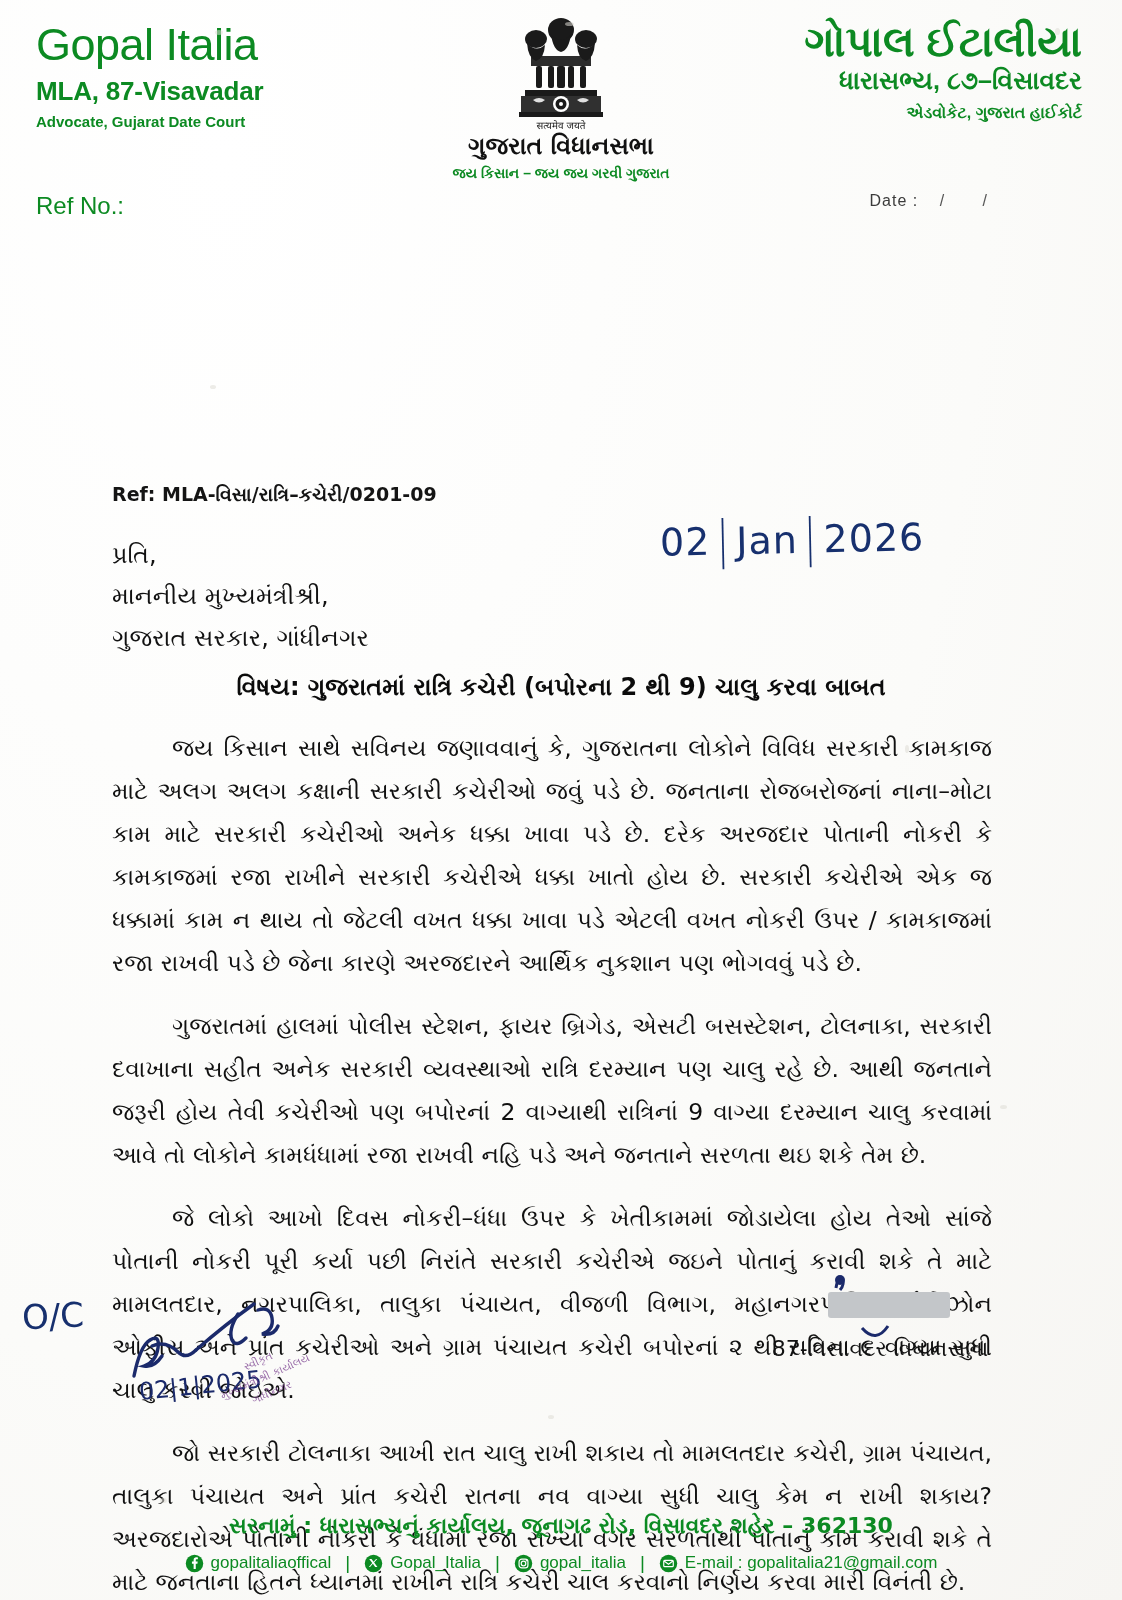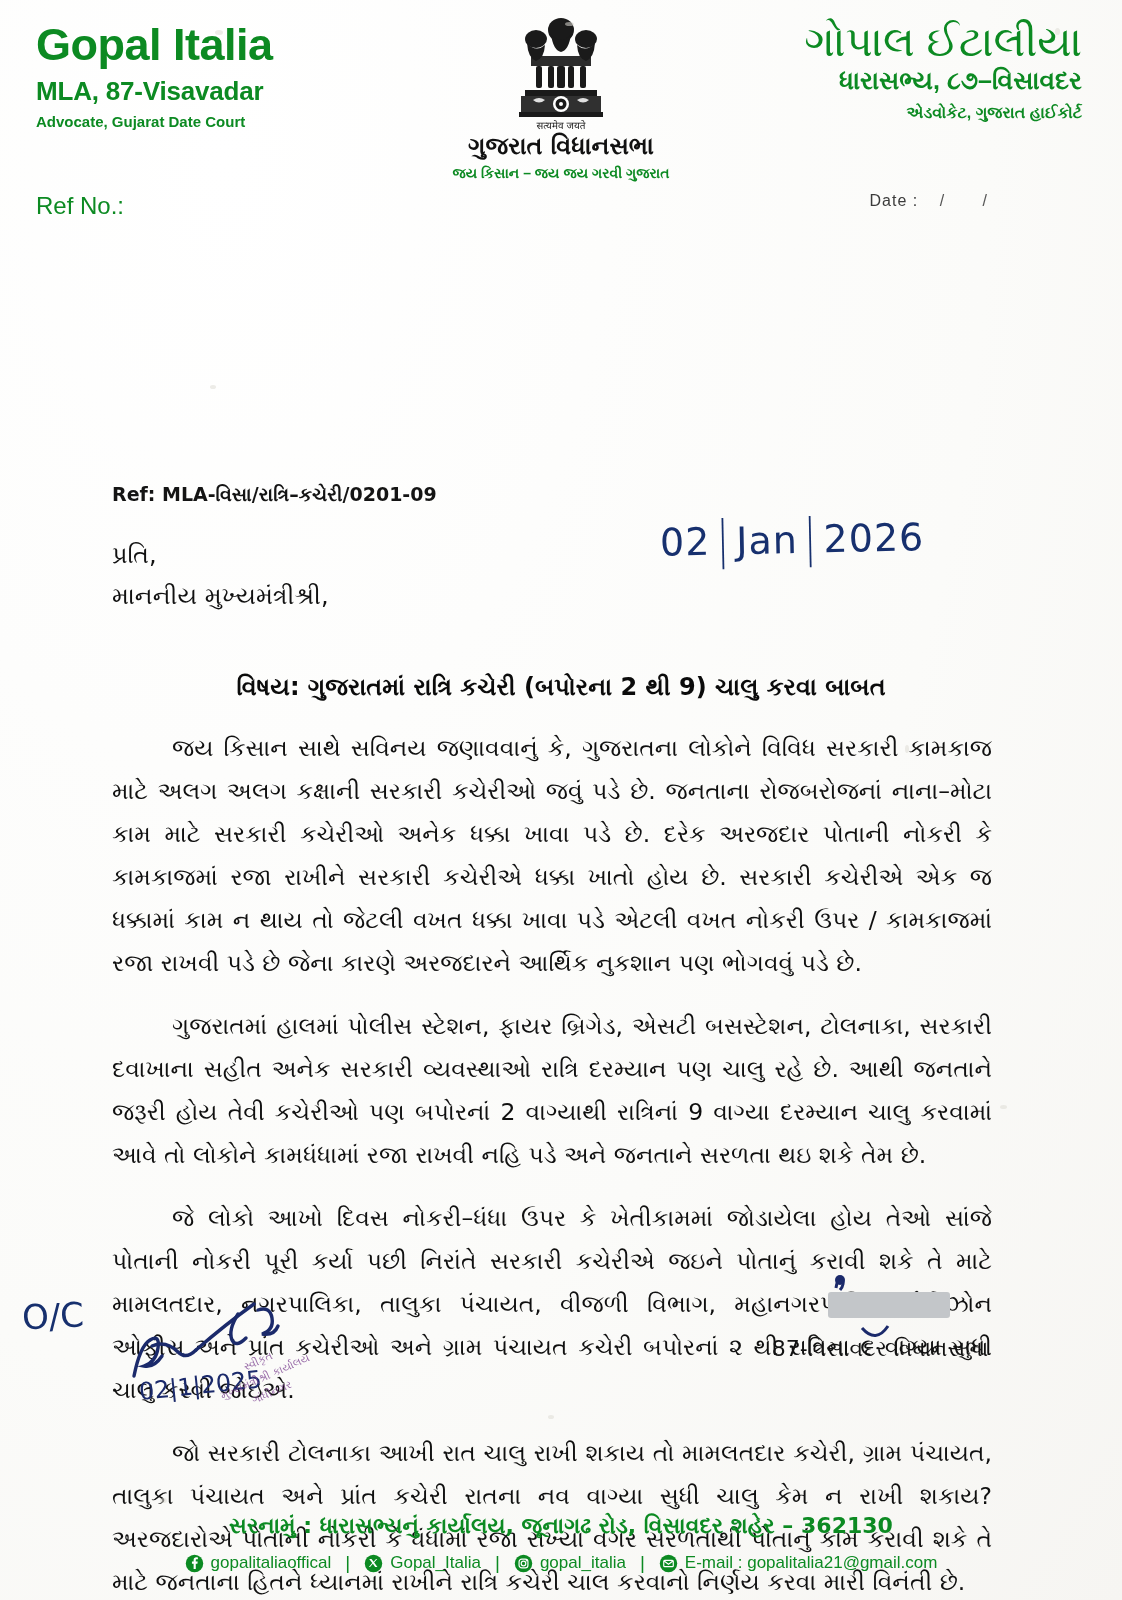--- a/index.html
+++ b/index.html
@@ -16,35 +16,35 @@
     width:1122px; height:1600px;
     background:
       radial-gradient(ellipse at 20% 10%, #ffffff 0%, #fbfbf9 60%, #f6f5f2 100%);
   }
 
   
   .header { position:relative; height:235px; }
 
   .hdr-left { position:absolute; left:36px; top:22px; }
   .hdr-left .name {
-    font-size:45px; font-weight:bold; color:#0c8a22;
+    font-size:45px; font-weight:normal; color:#0c8a22;
     letter-spacing:-0.5px; line-height:1.02;
   }
   .hdr-left .role {
     font-size:26px; font-weight:bold; color:#0c8a22;
     margin-top:8px; letter-spacing:-0.2px;
   }
   .hdr-left .sub {
     font-size:15px; font-weight:bold; color:#0c8a22;
     margin-top:6px;
   }
 
   .hdr-right { position:absolute; right:40px; top:20px; text-align:right; }
   .hdr-right .name-g {
-    font-size:42px; font-weight:normal; color:#0c8a22; line-height:1.05;
+    font-size:42px; font-weight:bold; color:#0c8a22; line-height:1.05;
   }
   .hdr-right .role-g {
     font-size:25px; font-weight:bold; color:#0c8a22; margin-top:2px;
   }
   .hdr-right .sub-g {
     font-size:16px; font-weight:bold; color:#0c8a22; margin-top:8px;
   }
 
   .hdr-center {
     position:absolute; left:50%; transform:translateX(-50%);
@@ -252,20 +252,21 @@
 
     <div class="refcode">Ref: MLA-વિસા/રાત્રિ–કચેરી/0201-09</div>
 
     <div class="handdate">
       <span>02</span><span class="bar">|</span><span>Jan</span><span class="bar">|</span><span>2026</span>
     </div>
 
     <div class="to-block">
       <div>પ્રતિ,</div>
       <div>માનનીય મુખ્યમંત્રીશ્રી,</div>
+      <div>ગુજરાત સરકાર, ગાંધીનગર</div>
     </div>
 
     <div class="subject">વિષય: ગુજરાતમાં રાત્રિ કચેરી (બપોરના 2 થી 9) ચાલુ કરવા બાબત</div>
 
     <div class="paras">
       <p class="para">જય કિસાન સાથે સવિનય જણાવવાનું કે, ગુજરાતના લોકોને વિવિધ સરકારી કામકાજ માટે અલગ અલગ કક્ષાની સરકારી કચેરીઓ જવું પડે છે. જનતાના રોજબરોજનાં નાના–મોટા કામ માટે સરકારી કચેરીઓ અનેક ધક્કા ખાવા પડે છે. દરેક અરજદાર પોતાની નોકરી કે કામકાજમાં રજા રાખીને સરકારી કચેરીએ ધક્કા ખાતો હોય છે. સરકારી કચેરીએ એક જ ધક્કામાં કામ ન થાય તો જેટલી વખત ધક્કા ખાવા પડે એટલી વખત નોકરી ઉપર / કામકાજમાં રજા રાખવી પડે છે જેના કારણે અરજદારને આર્થિક નુકશાન પણ ભોગવવું પડે છે.</p>
       <p class="para">ગુજરાતમાં હાલમાં પોલીસ સ્ટેશન, ફાયર બ્રિગેડ, એસટી બસસ્ટેશન, ટોલનાકા, સરકારી દવાખાના સહીત અનેક સરકારી વ્યવસ્થાઓ રાત્રિ દરમ્યાન પણ ચાલુ રહે છે. આથી જનતાને જરૂરી હોય તેવી કચેરીઓ પણ બપોરનાં 2 વાગ્યાથી રાત્રિનાં 9 વાગ્યા દરમ્યાન ચાલુ કરવામાં આવે તો લોકોને કામધંધામાં રજા રાખવી નહિ પડે અને જનતાને સરળતા થઇ શકે તેમ છે.</p>
       <p class="para">જે લોકો આખો દિવસ નોકરી–ધંધા ઉપર કે ખેતીકામમાં જોડાયેલા હોય તેઓ સાંજે પોતાની નોકરી પૂરી કર્યા પછી નિરાંતે સરકારી કચેરીએ જઇને પોતાનું કરાવી શકે તે માટે મામલતદાર, નગરપાલિકા, તાલુકા પંચાયત, વીજળી વિભાગ, મહાનગરપાલિકા વોર્ડ/ઝોન ઓફીસ અને પ્રાંત કચેરીઓ અને ગ્રામ પંચાયત કચેરી બપોરનાં ૨ થી રાત્રિના ૯ વાગ્યા સુધી ચાલુ કરવી જોઇએ.</p>
       <p class="para">જો સરકારી ટોલનાકા આખી રાત ચાલુ રાખી શકાય તો મામલતદાર કચેરી, ગ્રામ પંચાયત, તાલુકા પંચાયત અને પ્રાંત કચેરી રાતના નવ વાગ્યા સુધી ચાલુ કેમ ન રાખી શકાય? અરજદારોએ પોતાની નોકરી કે ધંધામાં રજા રાખ્યા વગર સરળતાથી પોતાનું કામ કરાવી શકે તે માટે જનતાના હિતને ધ્યાનમાં રાખીને રાત્રિ કચેરી ચાલ કરવાનો નિર્ણય કરવા મારી વિનંતી છે.</p>
     </div>

